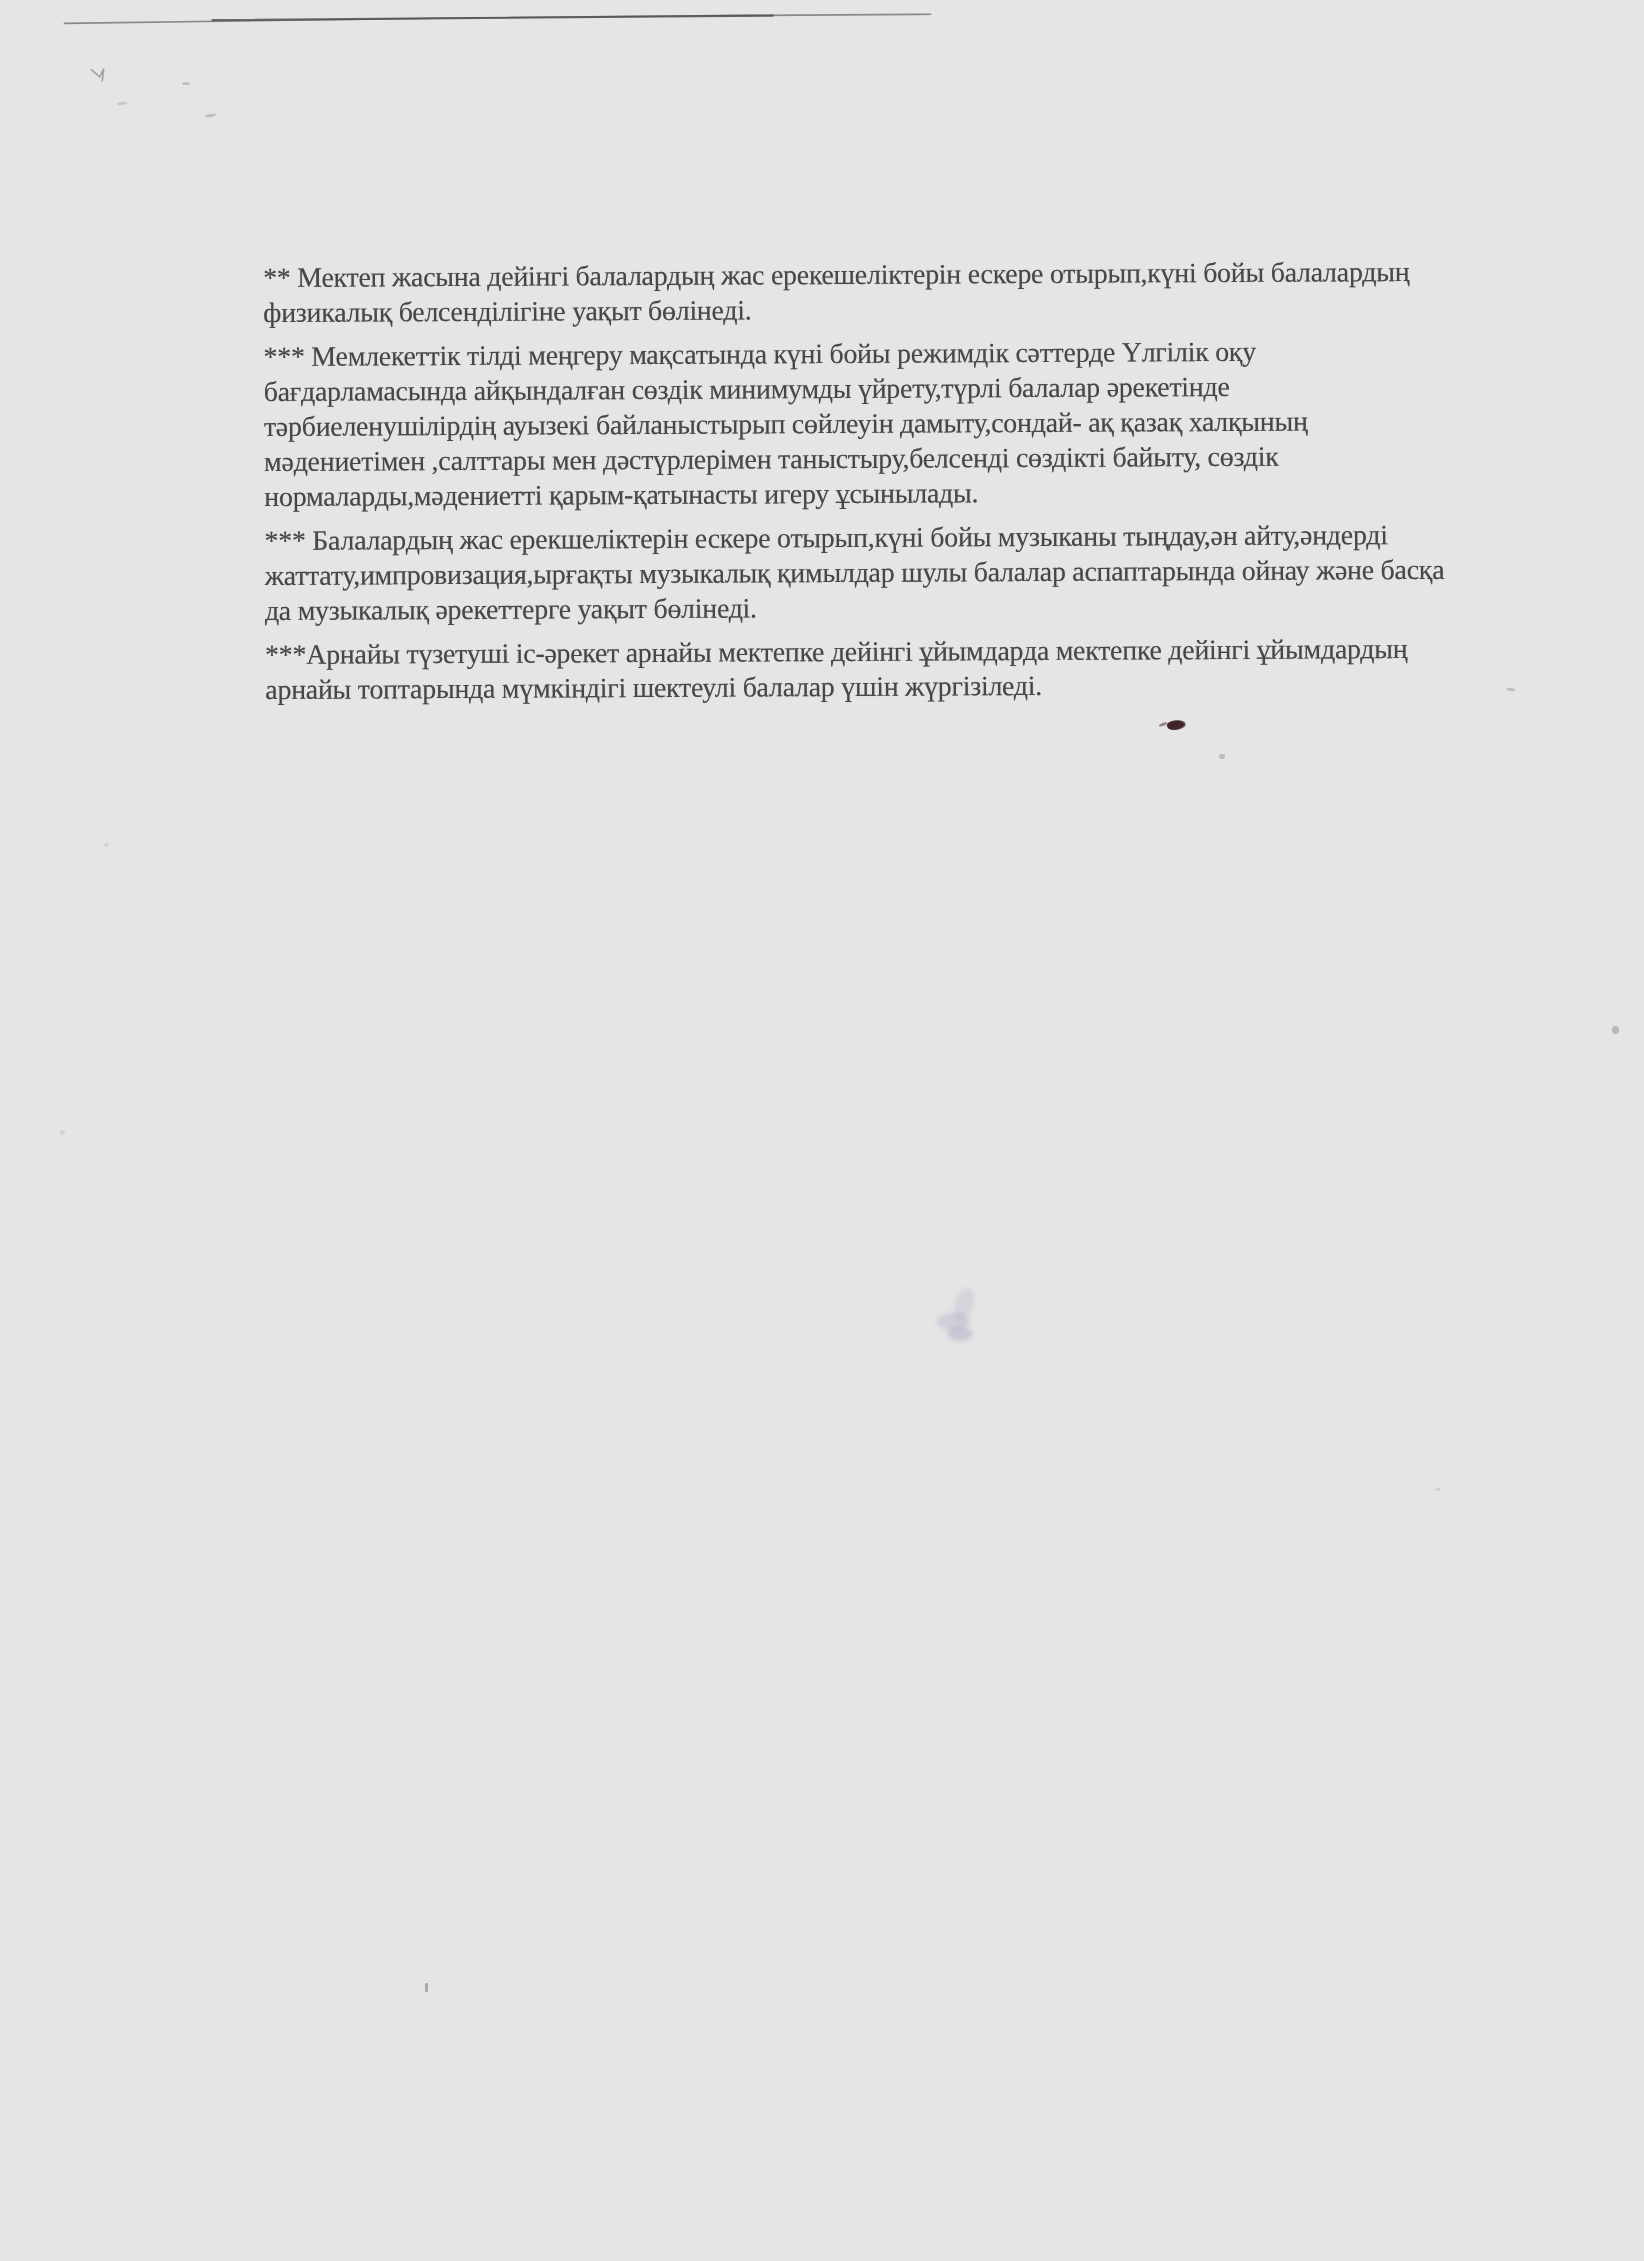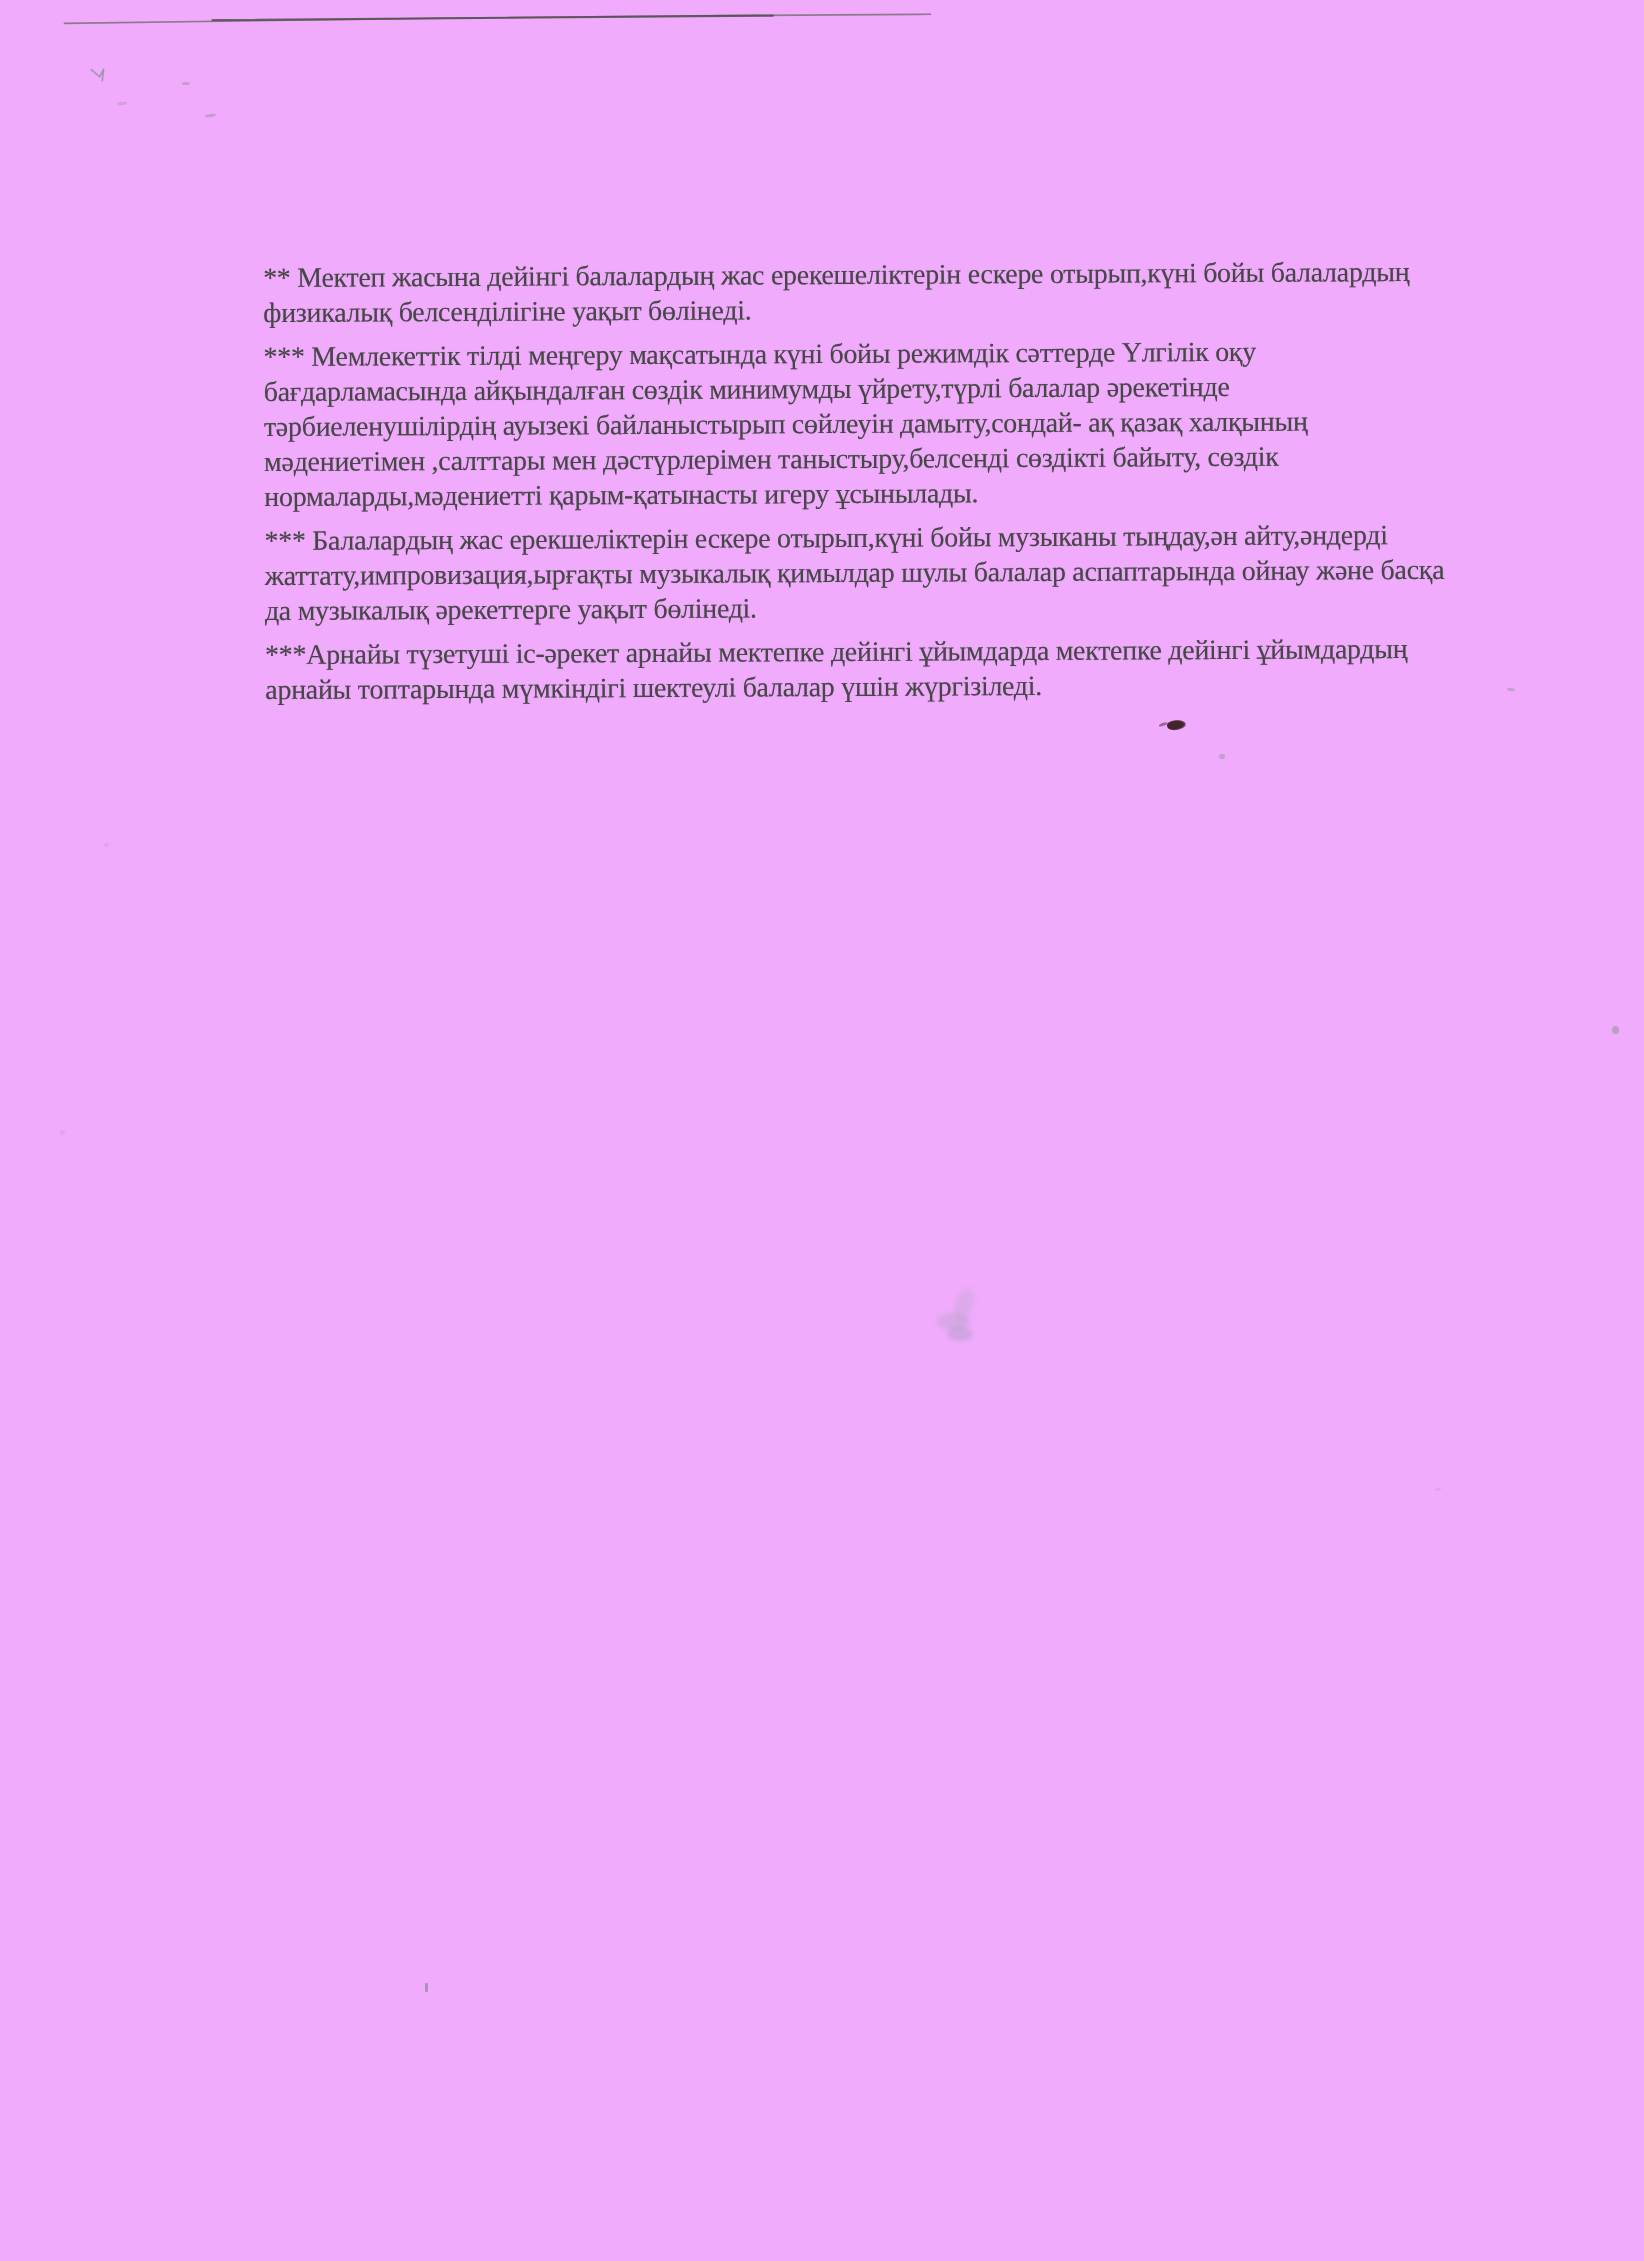--- a/index.html
+++ b/index.html
@@ -4,21 +4,21 @@
 <style>
   html, body {
     margin: 0;
     padding: 0;
     background: #fcfcfb;
   }
   .page {
     position: relative;
     width: 1644px;
     height: 2261px;
-    background: #f0abfc;
+    background: #e5e5e5;
     overflow: hidden;
     font-family: "Liberation Serif", "DejaVu Serif", serif;
   }
 
   
   .text-block {
     position: absolute;
     left: 263px;
     top: 260px;
     width: 1321px;

